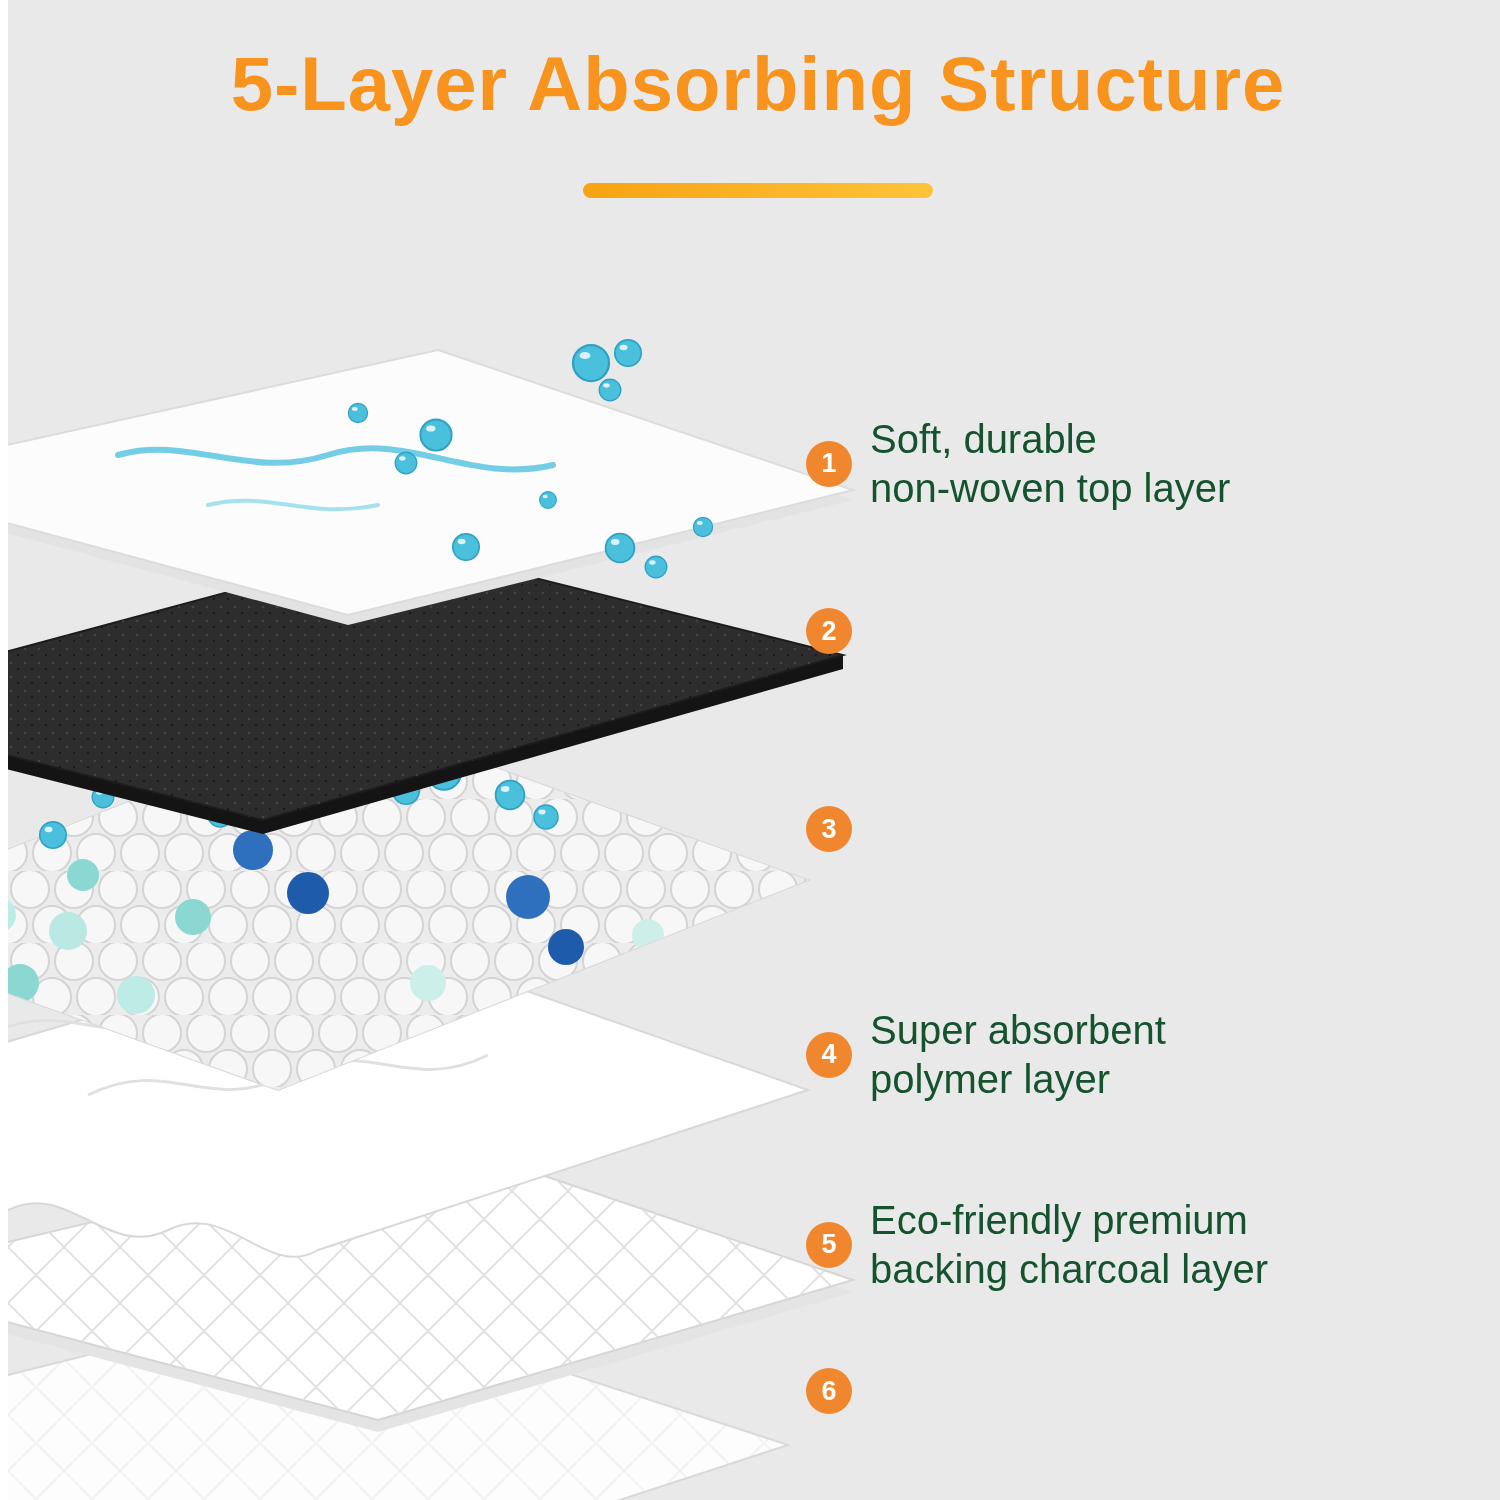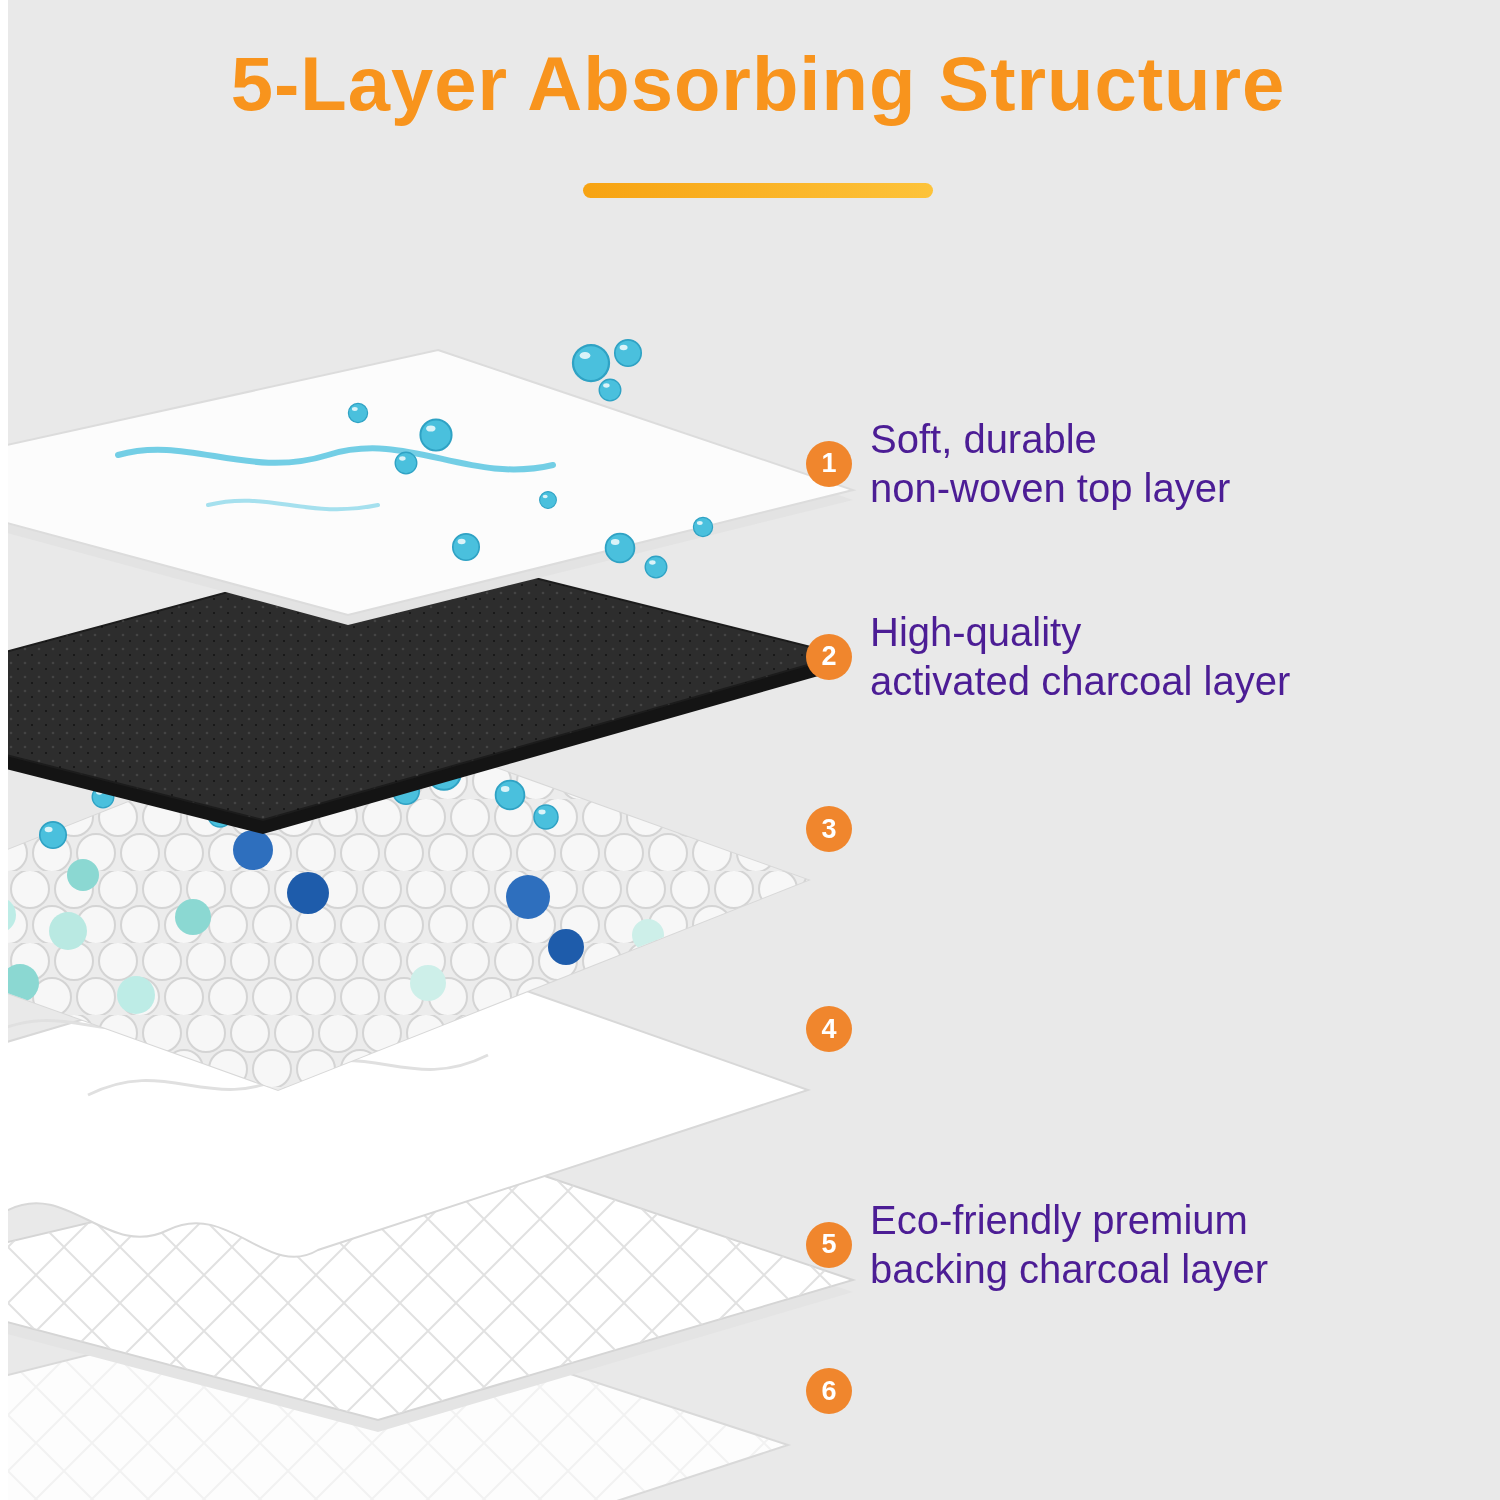--- a/index.html
+++ b/index.html
@@ -9,21 +9,21 @@
          font-size:76px;font-weight:700;color:#f8941d;letter-spacing:1px;}
   .underline{position:absolute;top:183px;left:50%;transform:translateX(-50%);
              width:350px;height:15px;border-radius:8px;
              background:linear-gradient(90deg,#f7a312,#fdc33a);}
   .illustration{position:absolute;left:0;top:295px;width:860px;height:1205px;}
   .callouts{position:absolute;left:0;top:0;width:1500px;height:1500px;pointer-events:none;}
   .callout{position:absolute;left:798px;display:flex;align-items:center;gap:18px;}
   .badge{width:46px;height:46px;border-radius:50%;background:#f0862d;color:#ffffff;
          font-size:27px;font-weight:700;display:flex;align-items:center;justify-content:center;
          flex:0 0 46px;}
-  .label{font-size:40px;line-height:1.22;color:#4c1d95;white-space:pre-line;}
+  .label{font-size:40px;line-height:1.22;color:#14532d;white-space:pre-line;}
   .c1{top:415px;} .c2{top:608px;} .c3{top:806px;}
   .c4{top:1006px;} .c5{top:1196px;} .c6{top:1368px;}
 </style>
 </head>
 <body>
 
 <div class="canvas">
 
   <div class="title">5-Layer Absorbing Structure</div>
   <div class="underline"></div>
@@ -137,30 +137,30 @@
   <div class="callouts">
 
     <div class="callout c1">
       <div class="badge">1</div>
       <div class="label">Soft, durable
 non-woven top layer</div>
     </div>
 
     <div class="callout c2">
       <div class="badge">2</div>
-      <div class="label">High-quality
-activated charcoal layer</div>
     </div>
 
     <div class="callout c3">
       <div class="badge">3</div>
     </div>
 
     <div class="callout c4">
       <div class="badge">4</div>
+      <div class="label">Super absorbent
+polymer layer</div>
     </div>
 
     <div class="callout c5">
       <div class="badge">5</div>
       <div class="label">Eco-friendly premium
 backing charcoal layer</div>
     </div>
 
     <div class="callout c6">
       <div class="badge">6</div>

